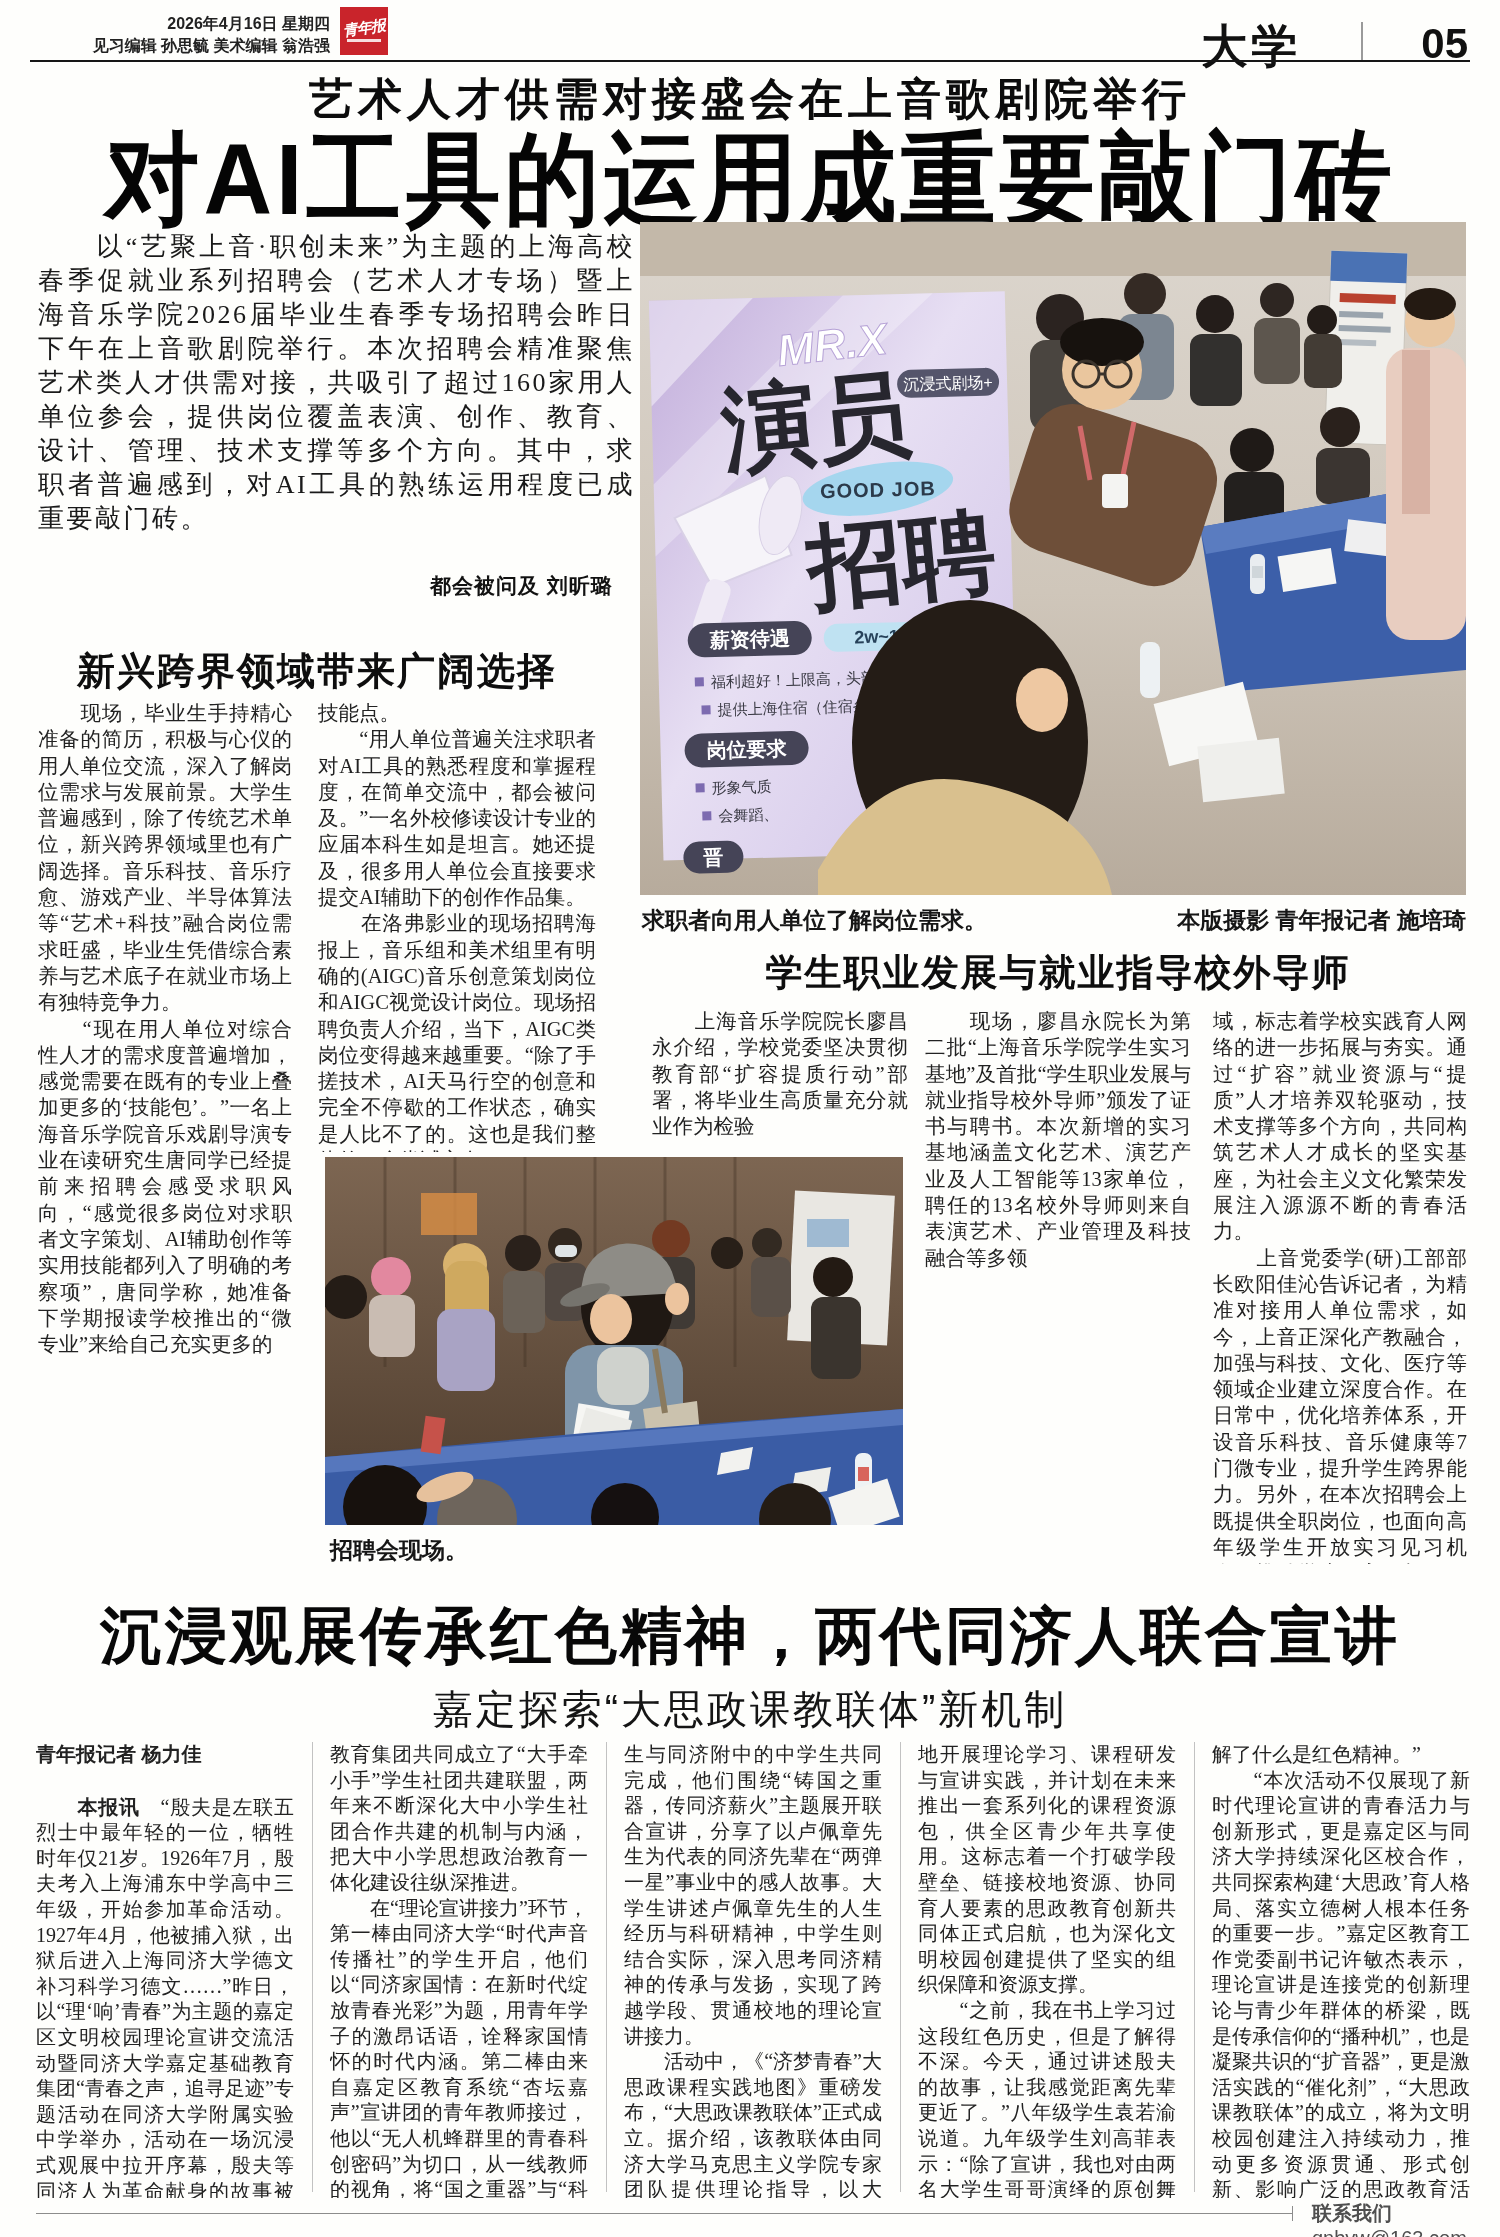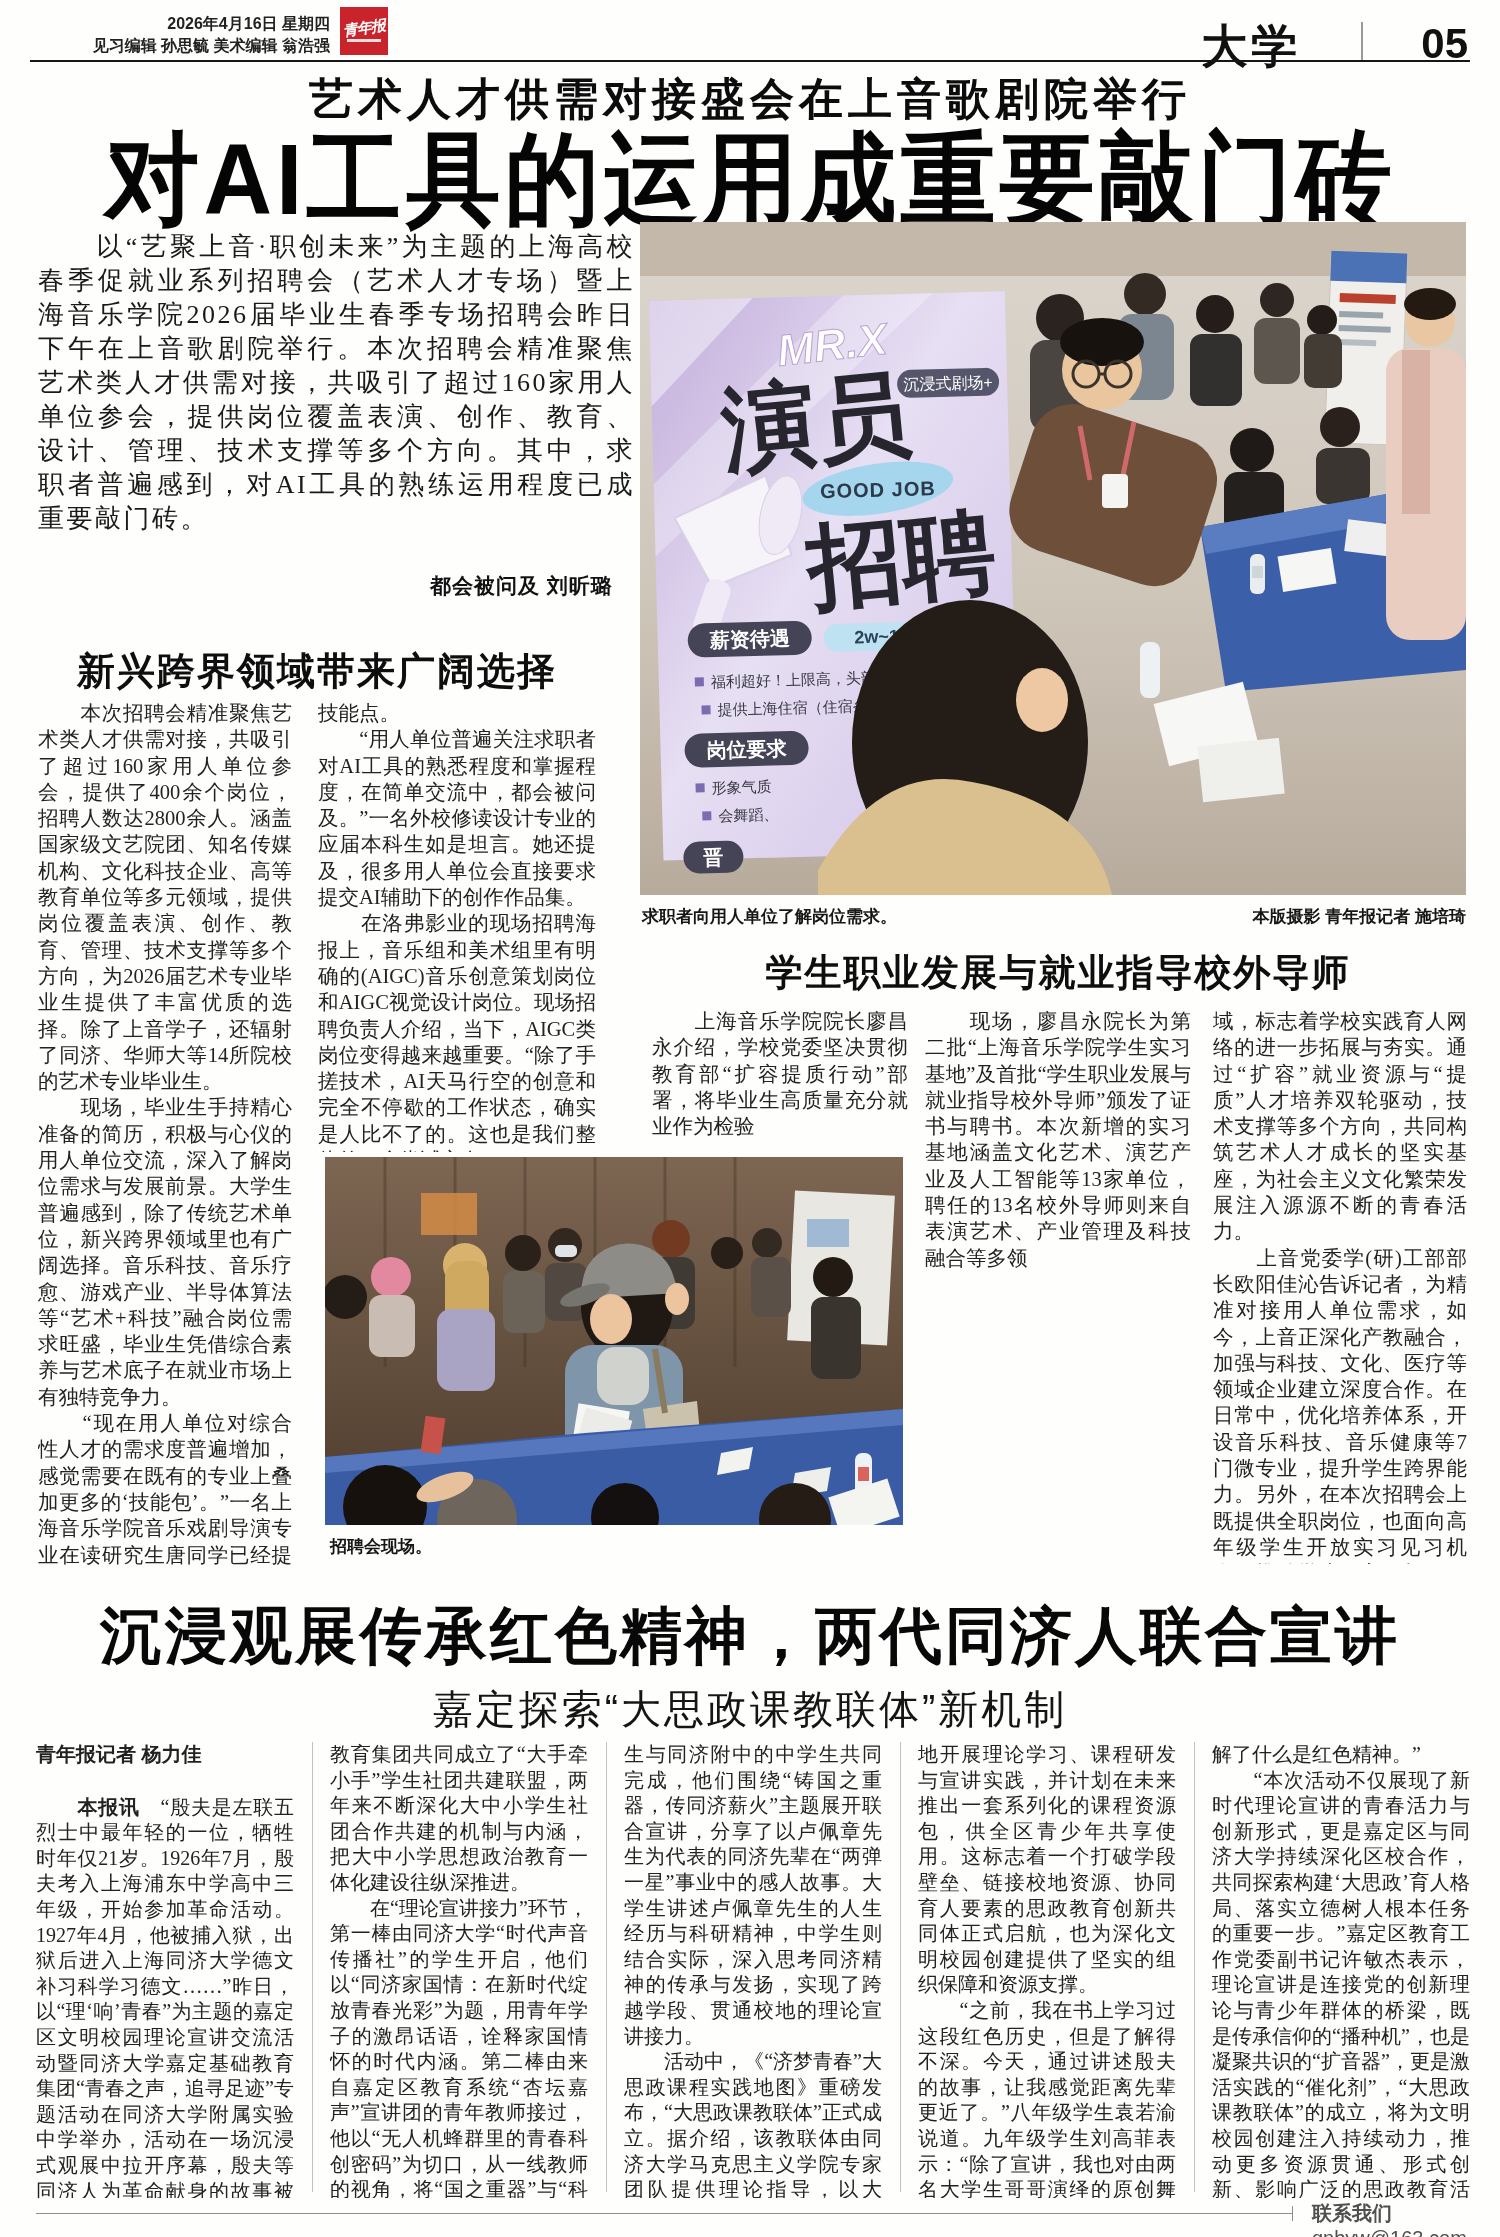--- a/index.html
+++ b/index.html
@@ -32,21 +32,21 @@
   
   .lead{position:absolute;left:38px;top:230px;width:597px;height:372px;overflow:hidden;
         font-size:26px;line-height:34px;letter-spacing:2.5px;text-align:justify;color:#1a1a1a;}
   .lead-reporter{position:absolute;right:42px;top:572px;font-weight:bold;font-size:21px;
         letter-spacing:1px;color:#111;}
 
   
   .photo1{position:absolute;left:640px;top:222px;width:826px;height:673px;overflow:hidden;background:#c9bfb4;}
   .photo2{position:absolute;left:325px;top:1157px;width:578px;height:368px;overflow:hidden;background:#6e5743;}
   svg{display:block;font-family:"Liberation Sans","DejaVu Sans",sans-serif;}
-  .cap{position:absolute;font-size:17px;font-weight:bold;color:#161616;
+  .cap{position:absolute;font-size:23px;font-weight:bold;color:#161616;
        font-family:"Liberation Sans","DejaVu Sans",sans-serif;}
 
   
   .sec-h1{position:absolute;left:38px;top:646px;width:558px;text-align:center;
           font-size:38px;font-weight:900;letter-spacing:2px;color:#0e0e0e;}
   .sec-h2{position:absolute;left:650px;top:948px;width:816px;text-align:center;
           font-size:37px;font-weight:900;letter-spacing:2px;color:#0e0e0e;}
 
   
   .textcol{position:absolute;font-size:20.5px;line-height:26.3px;text-align:justify;
@@ -221,21 +221,20 @@
       <rect x="560" y="520" width="82" height="56" fill="#efefec" transform="rotate(-6 601 548)"></rect>
       <rect x="500" y="420" width="20" height="56" rx="8" fill="#edf1f3"></rect>
     </svg>
   </div>
 
   <div class="cap" style="left:642px;top:905px;">求职者向用人单位了解岗位需求。</div>
   <div class="cap" style="right:34px;top:905px;position:absolute;">本版摄影 青年报记者 施培琦</div>
 
   <div class="sec-h1 serif">新兴跨界领域带来广阔选择</div>
   <div class="textcol mc1">
-      <p>　　本次招聘会精准聚焦艺术类人才供需对接，共吸引了超过160家用人单位参会，提供了400余个岗位，招聘人数达2800余人。涵盖国家级文艺院团、知名传媒机构、文化科技企业、高等教育单位等多元领域，提供岗位覆盖表演、创作、教育、管理、技术支撑等多个方向，为2026届艺术专业毕业生提供了丰富优质的选择。除了上音学子，还辐射了同济、华师大等14所院校的艺术专业毕业生。</p>
       <p>　　现场，毕业生手持精心准备的简历，积极与心仪的用人单位交流，深入了解岗位需求与发展前景。大学生普遍感到，除了传统艺术单位，新兴跨界领域里也有广阔选择。音乐科技、音乐疗愈、游戏产业、半导体算法等“艺术+科技”融合岗位需求旺盛，毕业生凭借综合素养与艺术底子在就业市场上有独特竞争力。</p>
       <p>　　“现在用人单位对综合性人才的需求度普遍增加，感觉需要在既有的专业上叠加更多的‘技能包’。”一名上海音乐学院音乐戏剧导演专业在读研究生唐同学已经提前来招聘会感受求职风向，“感觉很多岗位对求职者文字策划、AI辅助创作等实用技能都列入了明确的考察项”，唐同学称，她准备下学期报读学校推出的“微专业”来给自己充实更多的</p>
     </div>
   <div class="textcol mc2">
       <p>技能点。</p>
       <p>　　“用人单位普遍关注求职者对AI工具的熟悉程度和掌握程度，在简单交流中，都会被问及。”一名外校修读设计专业的应届本科生如是坦言。她还提及，很多用人单位会直接要求提交AI辅助下的创作作品集。</p>
       <p>　　在洛弗影业的现场招聘海报上，音乐组和美术组里有明确的(AIGC)音乐创意策划岗位和AIGC视觉设计岗位。现场招聘负责人介绍，当下，AIGC类岗位变得越来越重要。“除了手搓技术，AI天马行空的创意和完全不停歇的工作状态，确实是人比不了的。这也是我们整体的一个尝试方向。”</p>
     </div>
 
   <div class="sec-h2 serif">学生职业发展与就业指导校外导师</div>

